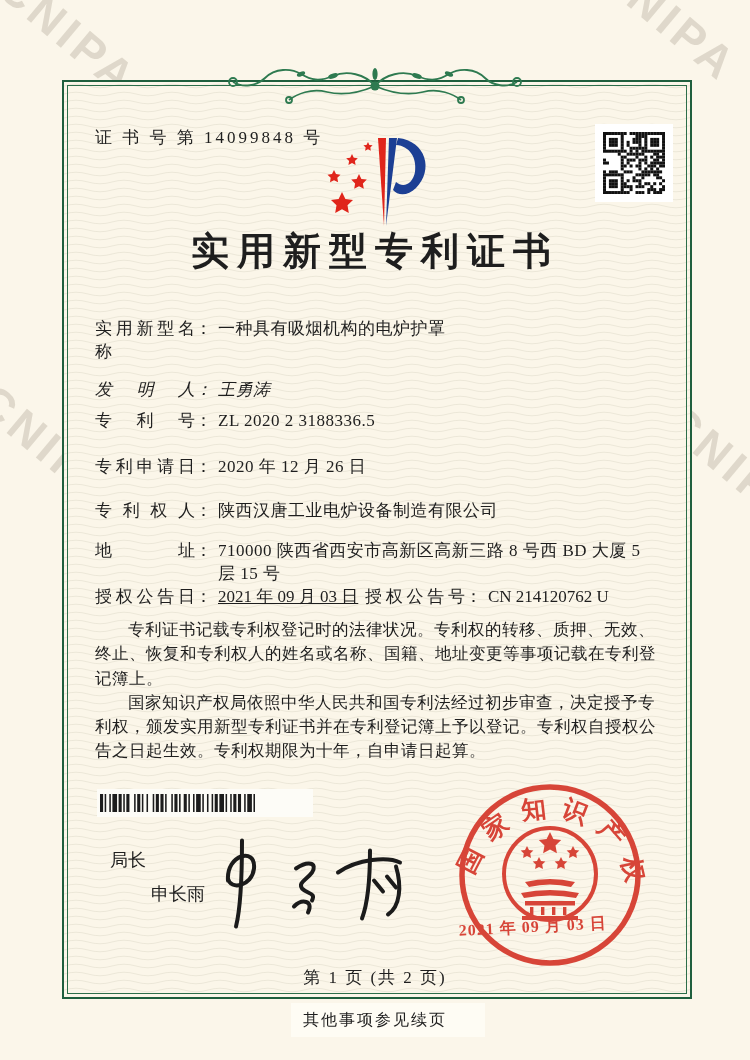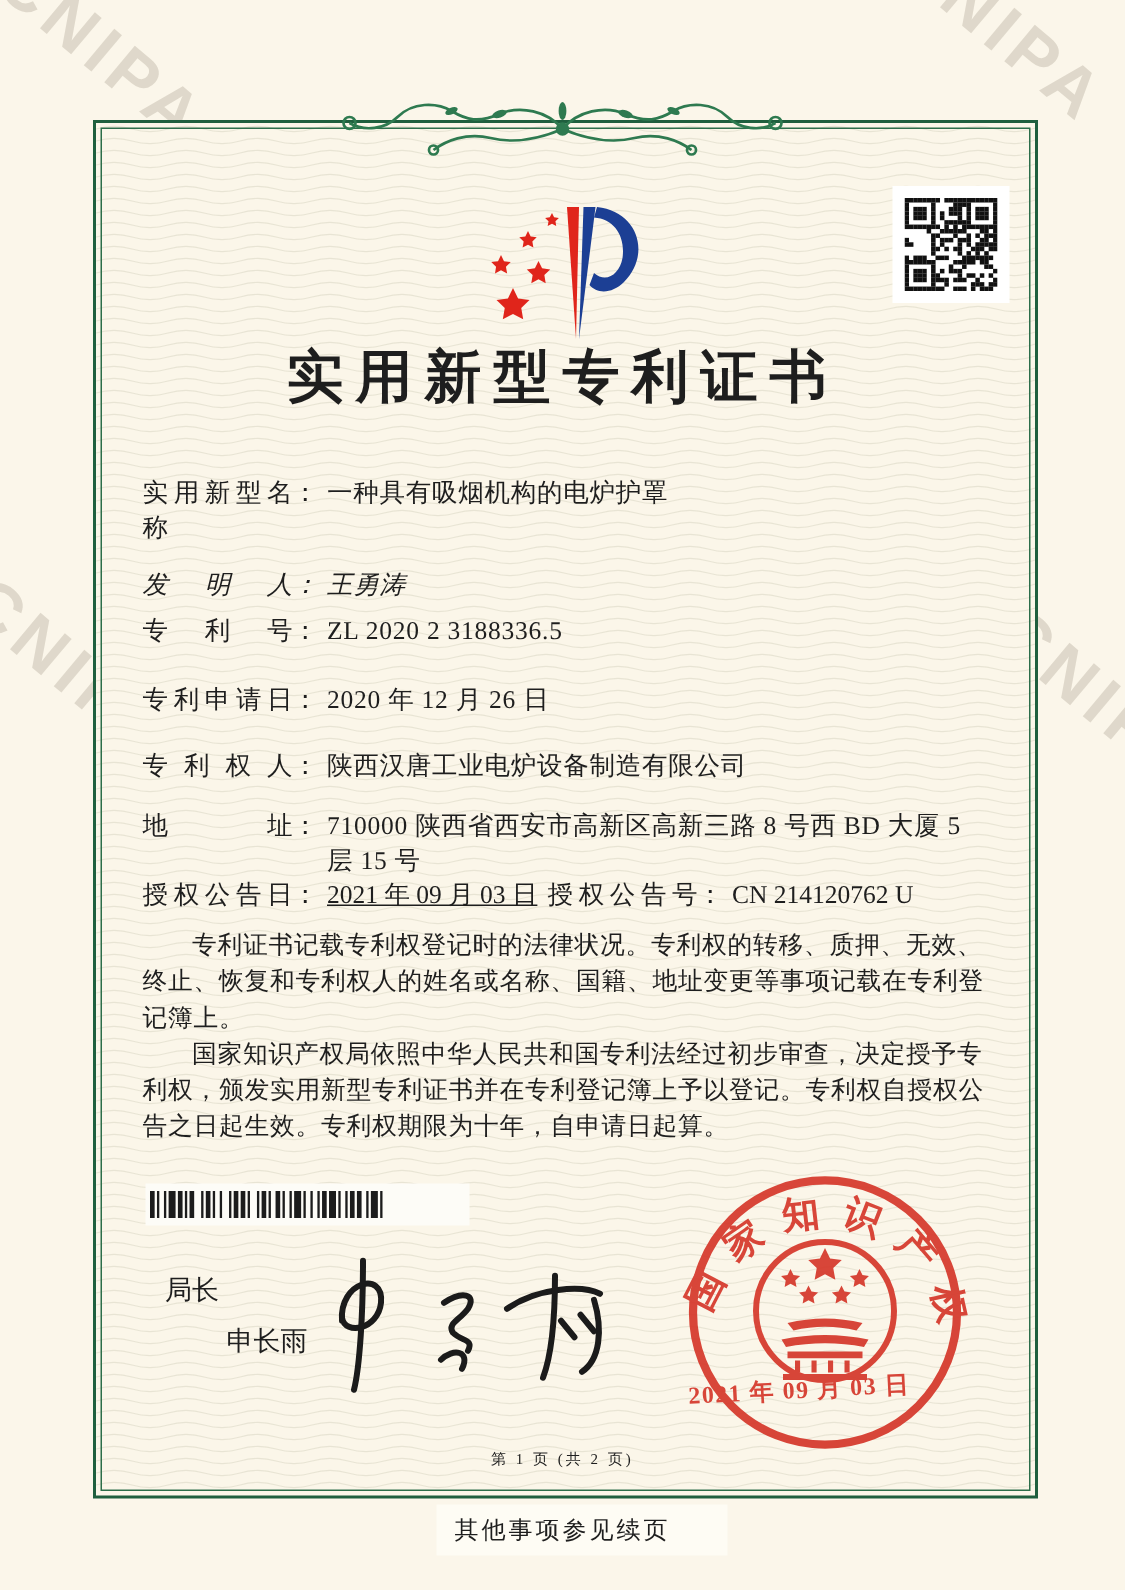--- a/index.html
+++ b/index.html
@@ -29,21 +29,21 @@
   .grant2{position:absolute;left:270px;top:0;}
   
   .paras{left:95px;top:618px;width:570px;font-size:16.5px;line-height:1.47;}
   .paras p{margin:0;text-indent:2em;letter-spacing:0.5px;}
   
   .barwrap{left:97px;top:789px;width:216px;height:28px;background:#fdfcf7;}
   
   .sig-title{left:110px;top:848px;font-size:18px;font-family:"Liberation Sans","DejaVu Sans",sans-serif;}
   .sig-name{left:110px;top:882px;font-size:18px;font-family:"Liberation Sans","DejaVu Sans",sans-serif;margin-left:41px;}
   
-  .pagefoot{left:0;top:966px;width:750px;text-align:center;font-size:10px;letter-spacing:2px;}
+  .pagefoot{left:0;top:966px;width:750px;text-align:center;font-size:17px;letter-spacing:2px;}
   .contwrap{left:291px;top:1003px;width:194px;height:34px;background:#fefcf4;}
   .contnote{left:0;top:1010px;width:750px;text-align:center;font-size:16px;letter-spacing:2px;}
   
   .qrwrap{left:595px;top:124px;width:78px;height:78px;background:#ffffff;}
 </style>
 </head>
 <body>
 
 <div class="page">
 
@@ -190,20 +190,21 @@
     <g fill="#2e7a50">
       <ellipse cx="118" cy="20" rx="5" ry="2.4" transform="rotate(-18 118 20)"></ellipse>
       <ellipse cx="202" cy="20" rx="5" ry="2.4" transform="rotate(18 202 20)"></ellipse>
       <ellipse cx="86" cy="18" rx="4.4" ry="2.2" transform="rotate(-24 86 18)"></ellipse>
       <ellipse cx="234" cy="18" rx="4.4" ry="2.2" transform="rotate(24 234 18)"></ellipse>
       <circle cx="160" cy="30" r="4.5"></circle>
       <ellipse cx="160" cy="18" rx="2.6" ry="6"></ellipse>
     </g>
   </svg>
 
+  <div class="abs certno">证 书 号 第 14099848 号</div>
 
   <div class="abs qrwrap">
     <svg id="qr-svg" style="position:absolute;left:8px;top:8px;" width="62" height="62" viewBox="0 0 21 21">
         <rect x="0" y="0" width="1.02" height="1.02" fill="#111"></rect>
         <rect x="1" y="0" width="1.02" height="1.02" fill="#111"></rect>
         <rect x="2" y="0" width="1.02" height="1.02" fill="#111"></rect>
         <rect x="3" y="0" width="1.02" height="1.02" fill="#111"></rect>
         <rect x="4" y="0" width="1.02" height="1.02" fill="#111"></rect>
         <rect x="5" y="0" width="1.02" height="1.02" fill="#111"></rect>
         <rect x="6" y="0" width="1.02" height="1.02" fill="#111"></rect>

